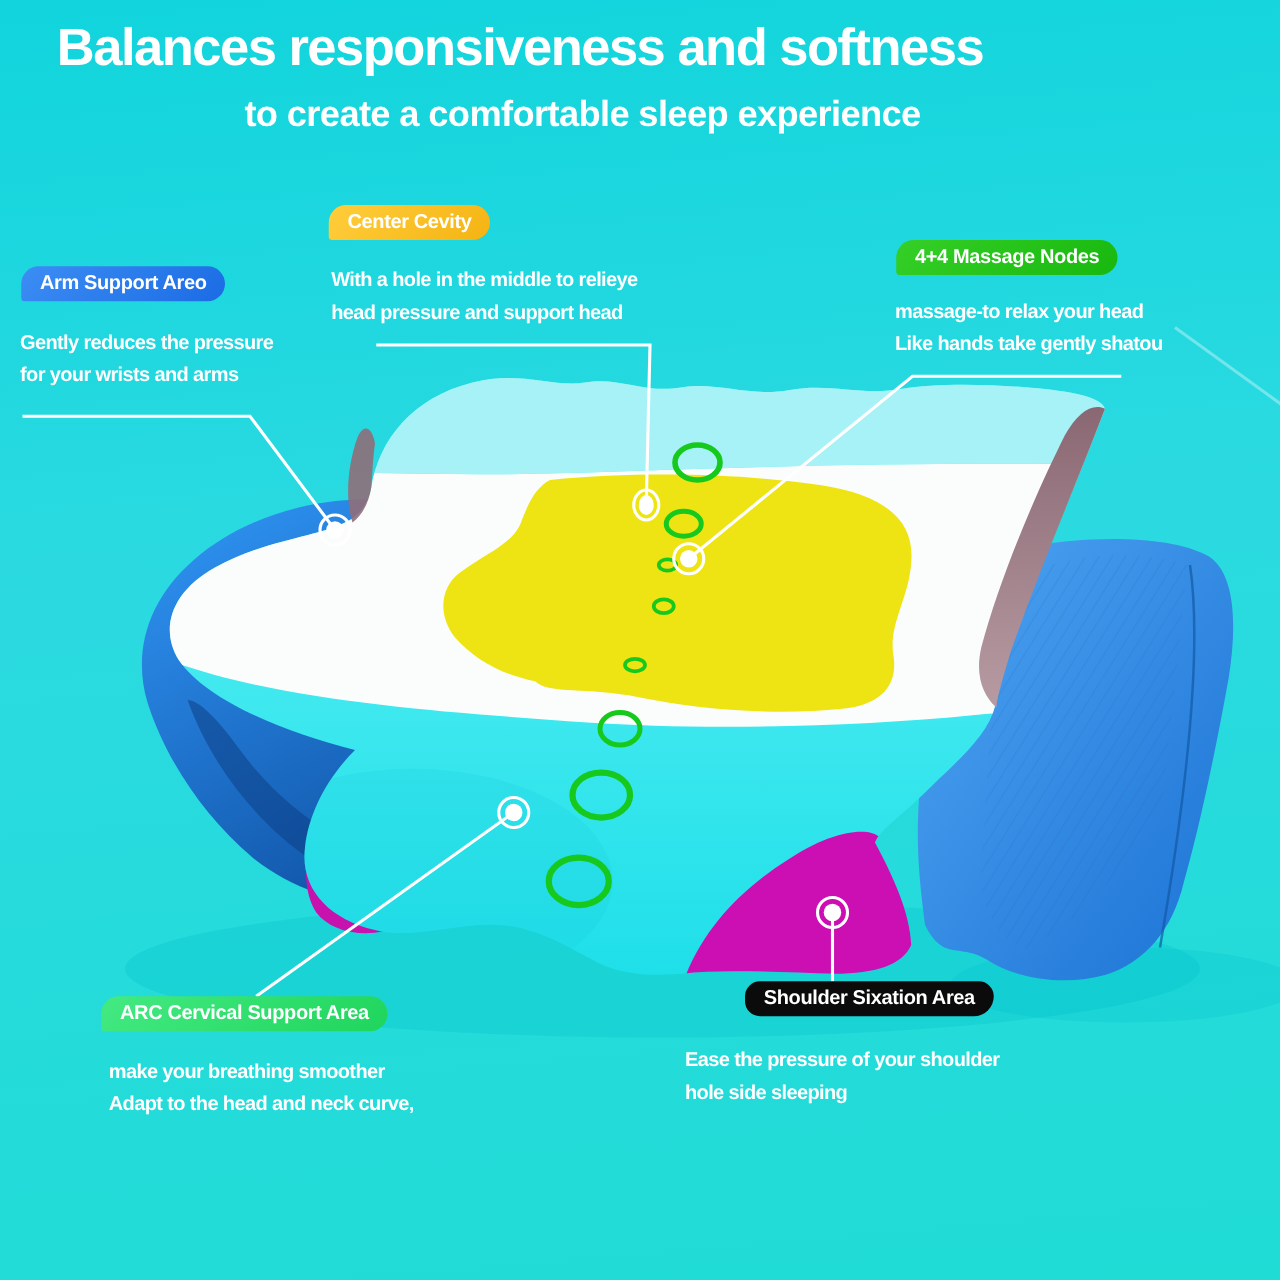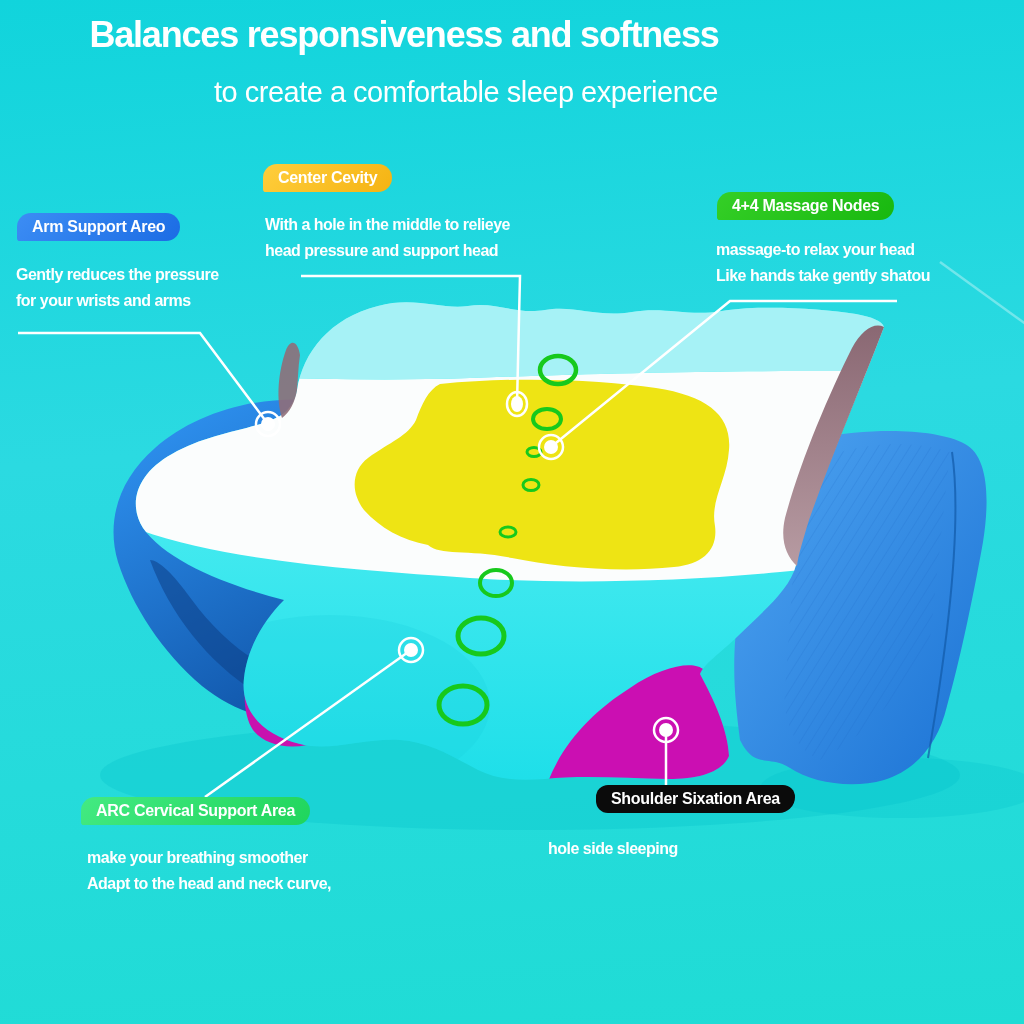--- a/index.html
+++ b/index.html
@@ -4,26 +4,26 @@
 <style>
   html,body{margin:0;padding:0;}
   #canvas{
     position:relative;width:1024px;height:1024px;overflow:hidden;
     background:linear-gradient(175deg,#11d4dc 0%,#2bdae1 42%,#1fdcd5 100%);
     font-family:"Liberation Sans","DejaVu Sans",sans-serif;
     -webkit-font-smoothing:antialiased;
   }
   #illu{position:absolute;left:0;top:0;}
   .title{
-    position:absolute;left:0;top:14px;width:808px;text-align:center;
-    color:#fff;font-size:36px;font-weight:800;letter-spacing:-1.2px;
+    position:absolute;left:12px;top:14px;width:808px;text-align:center;
+    color:#fff;font-size:42px;font-weight:800;letter-spacing:-1.2px;
   }
   .subtitle{
     position:absolute;left:0;top:76px;width:932px;text-align:center;
-    color:#fff;font-size:29px;font-weight:400;letter-spacing:-0.5px;
+    color:#fff;font-size:29px;font-weight:700;letter-spacing:-0.5px;
   }
   .badge{
     position:absolute;color:#fff;font-size:16px;font-weight:bold;
     padding:5px 15px;border-radius:15px 15px 15px 3px;white-space:nowrap;
     letter-spacing:-0.3px;
   }
   .badge-blue{background:linear-gradient(135deg,#3c8df4,#1b6ce4);}
   .badge-yellow{background:linear-gradient(135deg,#ffce3c,#f5b312);}
   .badge-green{background:linear-gradient(135deg,#35cf27,#18b80f);}
   .badge-mint{background:linear-gradient(135deg,#43ea82,#1fd55c);}
@@ -174,16 +174,17 @@
   </div>
 
   <div class="badge badge-mint b-arc">ARC Cervical Support Area</div>
   <div class="desc d-arc">
     <div>make your breathing smoother</div>
     <div>Adapt to the head and neck curve,</div>
   </div>
 
   <div class="badge badge-black b-shoulder">Shoulder Sixation Area</div>
   <div class="desc d-shoulder">
+    <div>Ease the pressure of your shoulder</div>
     <div>hole side sleeping</div>
   </div>
 
 </div>
 
 </body></html>

